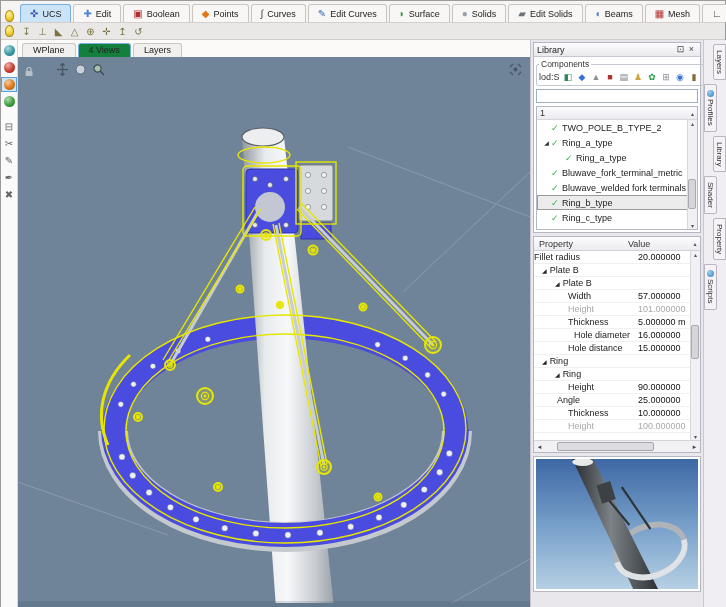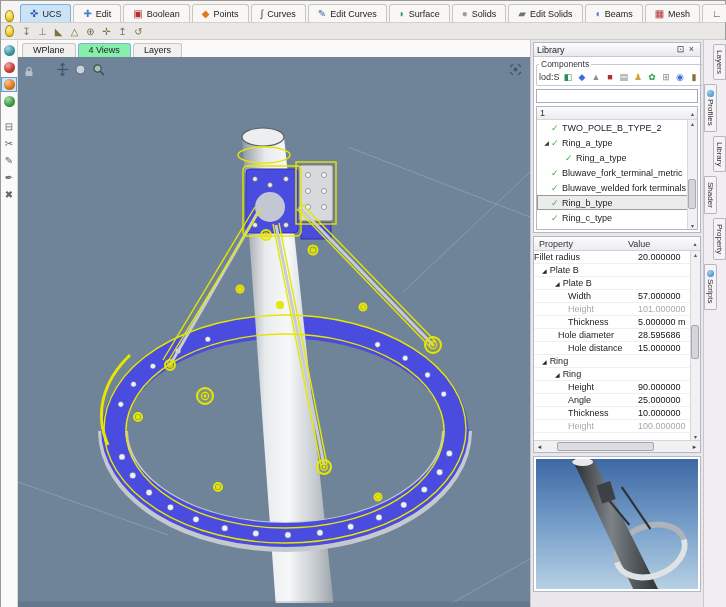--- a/index.html
+++ b/index.html
@@ -22,21 +22,21 @@
   .left-sidebar{width:18px;background:#fafafa;border-right:1px solid #dad8d4;display:flex;flex-direction:column;align-items:center;padding-top:3px;gap:2px}
   .sideic{width:16px;height:15px;display:flex;align-items:center;justify-content:center;font-size:10px;color:#666;border:1px solid transparent;cursor:pointer}
   .sideic.sel{background:#cde6f7;border-color:#5c9fd4}
   .ball{width:11px;height:11px;border-radius:50%;flex:none}
   .gap-before{margin-top:8px}
 
   
   .center{display:flex;flex-direction:column;width:512px;flex:none}
   .vp-tabs{display:flex;align-items:flex-end;height:17px;background:#fbfaf9;padding:1px 2px 0 4px;gap:2px}
   .vptab{padding:1px 10px 2px;border:1px solid #c9c6c1;border-bottom:none;border-radius:3px 3px 0 0;background:#f2f0ee;cursor:pointer}
-  .vptab.active{background:#86efac;border-color:#7ab0dd}
+  .vptab.active{background:#15803d;border-color:#7ab0dd}
   .viewport{position:relative;height:551px;background:#6f8499;flex:none}
   .viewport svg.scene{position:absolute;inset:0;width:100%;height:100%}
   .vp-ov{position:absolute;display:flex;gap:5px;opacity:.75}
   .ovic{width:13px;height:13px;display:flex;align-items:center;justify-content:center}
 
   
   .right-dock{width:173px;flex:none;background:#e9e7ec;padding:2px;display:flex;flex-direction:column;border-left:1px solid #c8c6cc}
   .panel{background:#fff;border:1px solid #b4b8c4}
   .lib-title{display:flex;align-items:center;height:14px;padding:0 3px;background:linear-gradient(#fdfdfe,#e9e9ee);border-bottom:1px solid #c4c8d2;font-size:9px}
   .lib-title .sp{flex:1}
@@ -483,41 +483,41 @@
             </div>
             <div class="prow disabled">
               <span class="plabel" style="padding-left: 34px;"><span>Height</span></span>
               <span class="pvalue">101.000000</span>
             </div>
             <div class="prow">
               <span class="plabel" style="padding-left: 34px;"><span>Thickness</span></span>
               <span class="pvalue">5.000000 m</span>
             </div>
             <div class="prow">
-              <span class="plabel" style="padding-left: 24px;"><span>Hole diameter</span></span>
-              <span class="pvalue">28.595686</span>
+              <span class="plabel" style="padding-left: 40px;"><span>Hole diameter</span></span>
+              <span class="pvalue">16.000000</span>
             </div>
             <div class="prow">
               <span class="plabel" style="padding-left: 34px;"><span>Hole distance</span></span>
               <span class="pvalue">15.000000</span>
             </div>
             <div class="prow group">
               <span class="plabel" style="padding-left: 8px;"><span class="gexp">◢</span><span>Ring</span></span>
               <span class="pvalue"></span>
             </div>
             <div class="prow group">
               <span class="plabel" style="padding-left: 21px;"><span class="gexp">◢</span><span>Ring</span></span>
               <span class="pvalue"></span>
             </div>
             <div class="prow">
               <span class="plabel" style="padding-left: 34px;"><span>Height</span></span>
               <span class="pvalue">90.000000</span>
             </div>
             <div class="prow">
-              <span class="plabel" style="padding-left: 34px;"><span>Angle</span></span>
+              <span class="plabel" style="padding-left: 23px;"><span>Angle</span></span>
               <span class="pvalue">25.000000</span>
             </div>
             <div class="prow">
               <span class="plabel" style="padding-left: 34px;"><span>Thickness</span></span>
               <span class="pvalue">10.000000</span>
             </div>
             <div class="prow disabled">
               <span class="plabel" style="padding-left: 34px;"><span>Height</span></span>
               <span class="pvalue">100.000000</span>
             </div>

